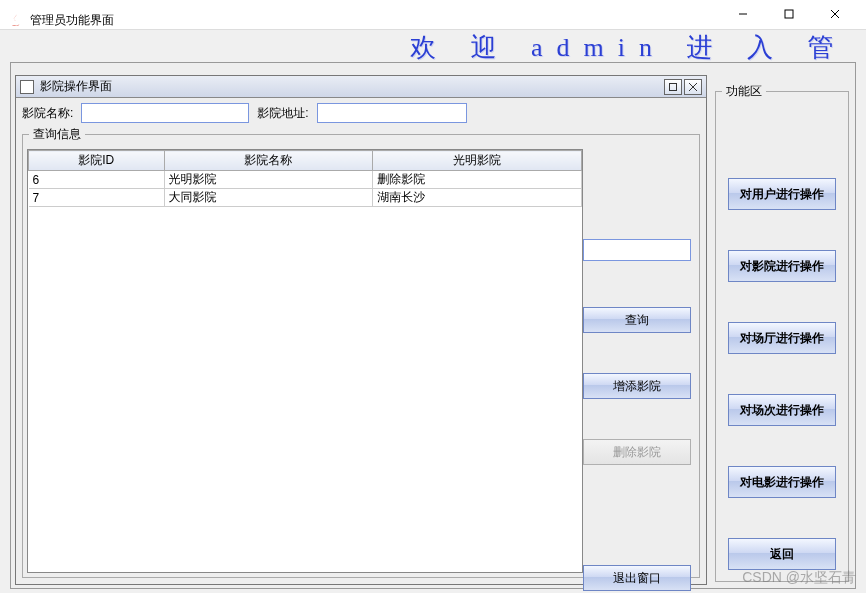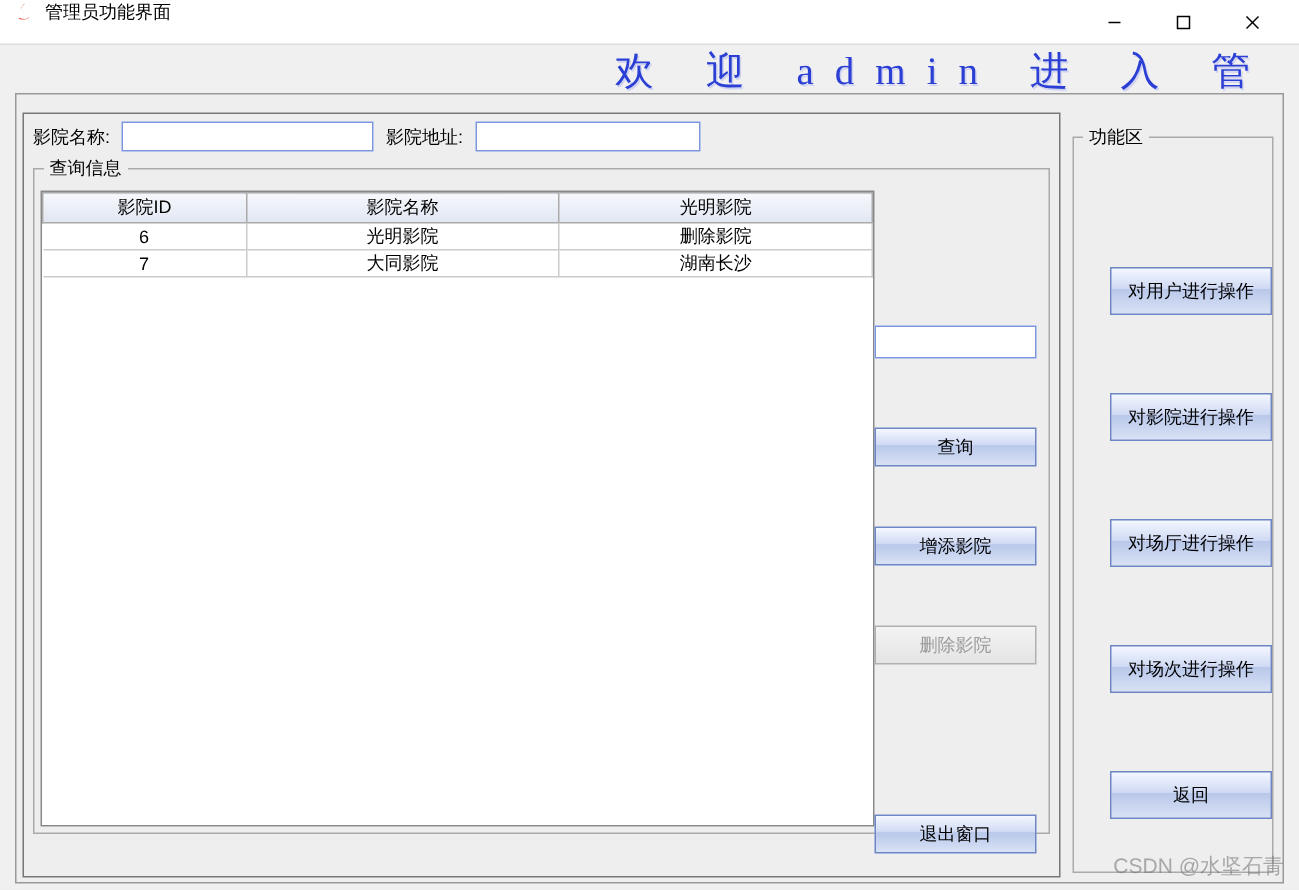--- a/index.html
+++ b/index.html
@@ -1,51 +1,51 @@
 <!DOCTYPE html>
 <html><head>
 <meta charset="utf-8">
 <style>
 * { box-sizing: border-box; margin: 0; padding: 0; font-family: "Microsoft YaHei", SimSun, sans-serif; font-size: 12px; }
 body { background: #f0f0f0; width: 866px; height: 593px; overflow: hidden; position: relative; }
-.titlebar { height: 30px; background: #fff; border-bottom: 1px solid #ddd; display: flex; align-items: flex-start; padding: 0 8px; }
+.titlebar { height: 30px; background: #fff; border-bottom: 1px solid #ddd; display: flex; align-items: flex-end; padding: 0 8px; }
 .titlebar .icon { width: 16px; height: 16px; margin-right: 6px; }
 .titlebar .title { flex: 1; }
 .titlebar .winbtns { display: flex; }
 .titlebar .winbtn { width: 46px; height: 30px; display: flex; align-items: center; justify-content: center; }
 .titlebar .winbtn svg { width: 10px; height: 10px; }
 .banner { height: 32px; color: #2b3fd4; font-size: 26px; font-family: KaiTi, STKaiti, serif; letter-spacing: 14px; padding-left: 410px; white-space: nowrap; overflow: hidden; text-shadow: 1px 1px 0 #cfd3f0; }
 .content { position: absolute; top: 62px; left: 10px; right: 10px; bottom: 4px; background: #eeeeee; border: 1px solid #999; }
 .internal-frame { position: absolute; left: 4px; top: 12px; width: 692px; height: 510px; border: 1px solid #777; background: #eeeeee; }
 .if-titlebar { height: 22px; background: linear-gradient(#e9edf5,#cfd7e8); border-bottom: 1px solid #888; display: flex; align-items: center; padding: 0 4px; }
 .if-titlebar .if-icon { width: 14px; height: 14px; border: 1px solid #666; margin-right: 6px; background: #fff; }
 .if-titlebar .if-title { flex: 1; }
 .if-titlebar .if-btn { width: 18px; height: 16px; border: 1px solid #666; background: linear-gradient(#fff,#dce3f0); margin-left: 2px; display: flex; align-items: center; justify-content: center; font-size: 10px; }
 .if-body { padding: 4px 6px; position: relative; height: calc(100% - 22px); }
 .row1 { display: flex; align-items: center; gap: 8px; height: 22px; margin-bottom: 2px; }
 .row1 label { white-space: nowrap; }
 .row1 input { height: 20px; border: 1px solid #7a96df; background: #fff; padding: 0 2px; }
 .inp-name { width: 168px; }
 .inp-addr { width: 150px; }
 fieldset.query { border: 1px solid #aaa; padding: 0; margin: 0; height: calc(100% - 26px); position: relative; }
 fieldset.query > legend { padding: 0 4px; margin-left: 6px; font-family: Liberation Mono, monospace; }
-.table-wrap { position: absolute; left: 4px; top: 6px; width: 556px; bottom: 4px; border: 1px solid #888; background: #fff; overflow: hidden; text-align: center; }
+.table-wrap { position: absolute; left: 4px; top: 6px; width: 556px; bottom: 4px; border: 1px solid #888; background: #fff; overflow: hidden; }
 table { width: 100%; border-collapse: collapse; }
 th { background: linear-gradient(#f6f8fc,#e0e6f2); border: 1px solid #aaa; height: 20px; font-weight: normal; }
 td { border-right: 1px solid #ccc; border-bottom: 1px solid #ccc; height: 18px; padding: 0 4px; background: #fff; }
 .side-col { position: absolute; right: 6px; top: 50px; width: 112px; display: flex; flex-direction: column; align-items: center; }
 .combo { width: 108px; height: 22px; display: flex; }
 .combo .cfield { flex: 1; border: 1px solid #7a96df; background: #fff; padding: 2px 4px; }
 .combo .cbtn { width: 18px; border: 1px solid #7a96df; border-left: none; background: linear-gradient(#e8eefc,#c3cfec); display: flex; align-items: center; justify-content: center; }
 .side-input { width: 108px; height: 22px; border: 1px solid #7a96df; background: #fff; margin-top: 46px; }
 .jbtn { width: 108px; height: 26px; border: 1px solid #6e86c5; background: linear-gradient(#f3f7ff,#cfd9f3 45%,#b9c8ea 46%,#d8e1f5); text-align: center; line-height: 24px; }
 .jbtn.disabled { color: #9a9a9a; background: linear-gradient(#f3f3f3,#e4e4e4); border-color: #b0b0b0; }
 fieldset.funcs { position: absolute; right: 6px; top: 20px; width: 134px; bottom: 6px; border: 1px solid #aaa; }
 fieldset.funcs > legend { padding: 0 4px; margin-left: 6px; }
-.funcs-inner { display: flex; flex-direction: column; align-items: flex-end; gap: 52px; padding-top: 78px; }
+.funcs-inner { display: flex; flex-direction: column; align-items: center; gap: 40px; padding-top: 78px; font-weight: bold; }
 .fbtn { width: 108px; height: 32px; border: 1px solid #6e86c5; background: linear-gradient(#f3f7ff,#cfd9f3 45%,#b9c8ea 46%,#d8e1f5); text-align: center; line-height: 30px; }
 .watermark { position: absolute; right: 10px; bottom: 6px; color: rgba(120,120,120,0.6); font-size: 14px; }
 </style>
 </head>
 <body>
 
 <div class="titlebar">
   <svg class="icon" viewBox="0 0 16 16">
       <path d="M5 12c3 1 6 1 6-1 0 0 1 2-3 2s-4-1-3-1z" fill="#d43"></path>
       <path d="M8 1c1 2-2 3-2 5 0 1 2 2 2 2-2-1-3-3-1-4 2-1 1-3 1-3z" fill="#d43"></path>
@@ -69,20 +69,35 @@
         </svg>
       </div>
   </div>
 </div>
 
 <div class="banner">欢 迎 admin 进 入 管 理 员</div>
 
 <div class="content">
 
   <div class="internal-frame">
+    <div class="if-titlebar">
+      <div class="if-icon"></div>
+      <div class="if-title">影院操作界面</div>
+      <div class="if-btn">
+          <svg width="8" height="8" viewBox="0 0 8 8">
+            <rect x="0.5" y="0.5" width="7" height="7" fill="none" stroke="#333"></rect>
+          </svg>
+        </div>
+      <div class="if-btn">
+          <svg width="8" height="8" viewBox="0 0 8 8">
+            <line x1="0" y1="0" x2="8" y2="8" stroke="#333"></line>
+            <line x1="8" y1="0" x2="0" y2="8" stroke="#333"></line>
+          </svg>
+        </div>
+    </div>
     <div class="if-body">
       <div class="row1">
         <label>影院名称:</label>
         <input class="inp-name" value="" style="">
         <label>影院地址:</label>
         <input class="inp-addr" value="" style="">
       </div>
       <fieldset class="query">
         <legend>查询信息</legend>
         <div class="table-wrap">
@@ -123,19 +138,20 @@
     </div>
   </div>
 
   <fieldset class="funcs">
     <legend>功能区</legend>
     <div class="funcs-inner">
       <div class="fbtn">对用户进行操作</div>
       <div class="fbtn">对影院进行操作</div>
       <div class="fbtn">对场厅进行操作</div>
       <div class="fbtn">对场次进行操作</div>
+      <div class="fbtn">对电影进行操作</div>
       <div class="fbtn">返回</div>
     </div>
   </fieldset>
 
 </div>
 
 <div class="watermark">CSDN @水坚石青</div>
 
 </body></html>

